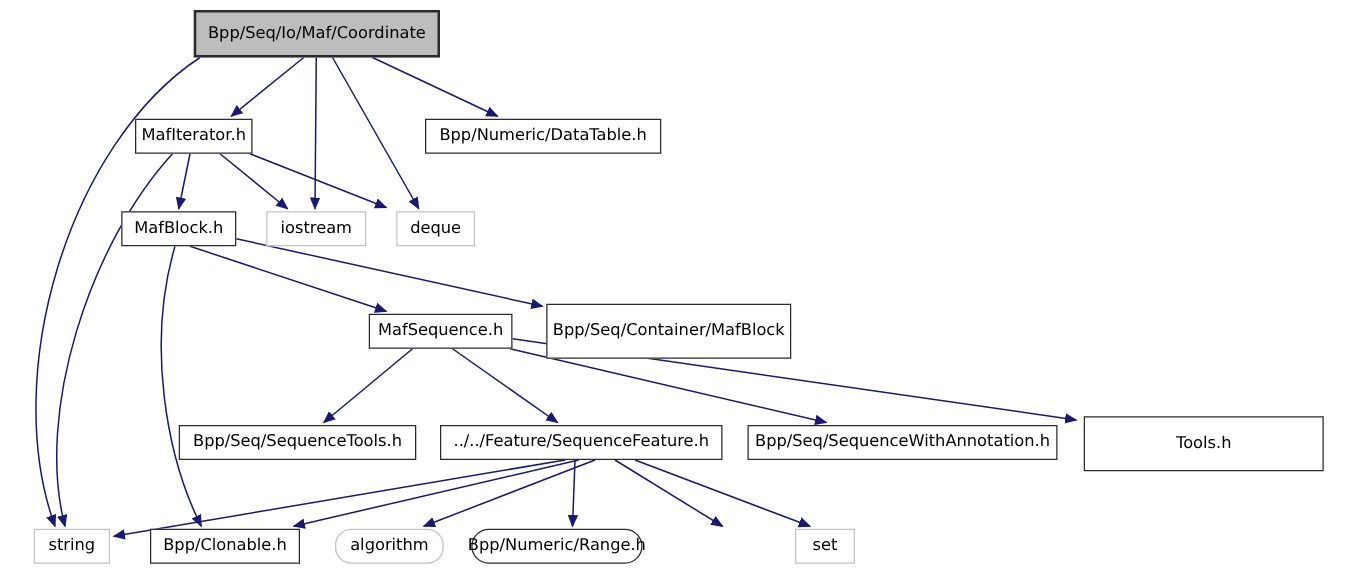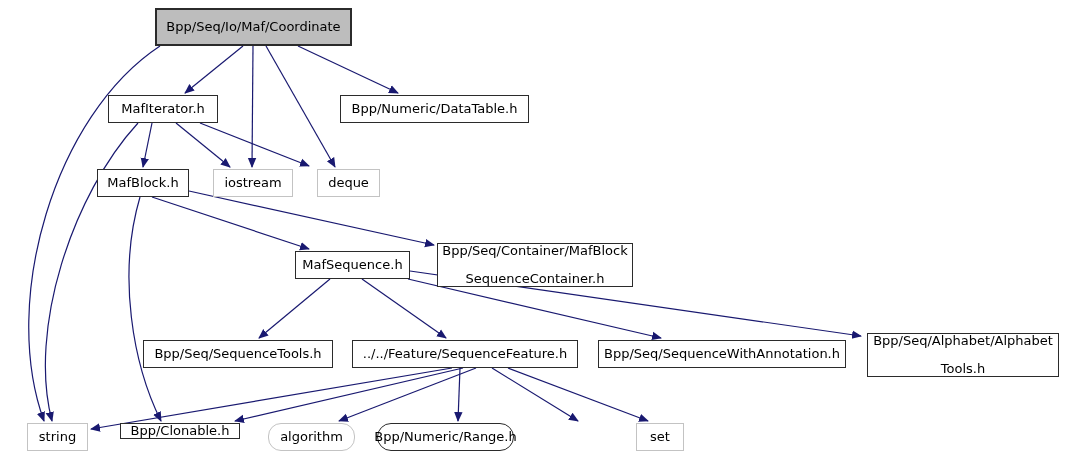--- a/index.html
+++ b/index.html
@@ -78,59 +78,57 @@
       <path d="M463,368 L235,421" class="edge" stroke="#191970" marker-end="url(#arrowhead)"></path>
       <path d="M476,368 L339,421" class="edge" stroke="#191970" marker-end="url(#arrowhead)"></path>
       <path d="M460,368 L458,421" class="edge" stroke="#191970" marker-end="url(#arrowhead)"></path>
       <path d="M492,368 L578,421" class="edge" stroke="#191970" marker-end="url(#arrowhead)"></path>
       <path d="M508,368 L648,421" class="edge" stroke="#191970" marker-end="url(#arrowhead)"></path>
     </svg>
   <div id="nodes">
       <div class="node current" style="left: 155px; top: 8px; width: 197px; height: 38px;">
         <div class="node-line">Bpp/Seq/Io/Maf/Coordinate</div>
       </div>
-      <div class="node internal" style="left: 108px; top: 95px; width: 110px; height: 28px;">
+      <div class="node internal" style="left: 108px; top: 95px; width: 94px; height: 28px;">
         <div class="node-line">MafIterator.h</div>
       </div>
       <div class="node internal" style="left: 340px; top: 95px; width: 189px; height: 28px;">
         <div class="node-line">Bpp/Numeric/DataTable.h</div>
       </div>
       <div class="node internal" style="left: 97px; top: 169px; width: 92px; height: 28px;">
         <div class="node-line">MafBlock.h</div>
       </div>
       <div class="node external" style="left: 213px; top: 169px; width: 80px; height: 28px;">
         <div class="node-line">iostream</div>
       </div>
       <div class="node external" style="left: 317px; top: 169px; width: 63px; height: 28px;">
         <div class="node-line">deque</div>
       </div>
       <div class="node internal" style="left: 295px; top: 251px; width: 115px; height: 28px;">
         <div class="node-line">MafSequence.h</div>
       </div>
       <div class="node internal" style="left: 437px; top: 243px; width: 196px; height: 44px;">
         <div class="node-line">Bpp/Seq/Container/MafBlock</div>
-        <div class="node-line">SequenceContainer.h</div>
       </div>
       <div class="node internal" style="left: 143px; top: 340px; width: 190px; height: 28px;">
         <div class="node-line">Bpp/Seq/SequenceTools.h</div>
       </div>
       <div class="node internal" style="left: 352px; top: 340px; width: 226px; height: 28px;">
         <div class="node-line">../../Feature/SequenceFeature.h</div>
       </div>
       <div class="node internal" style="left: 598px; top: 340px; width: 248px; height: 28px;">
         <div class="node-line">Bpp/Seq/SequenceWithAnnotation.h</div>
       </div>
       <div class="node internal" style="left: 867px; top: 333px; width: 192px; height: 44px;">
-        <div class="node-line">Bpp/Seq/Alphabet/Alphabet</div>
         <div class="node-line">Tools.h</div>
       </div>
       <div class="node external" style="left: 27px; top: 423px; width: 61px; height: 28px;">
         <div class="node-line">string</div>
       </div>
-      <div class="node internal" style="left: 120px; top: 423px; width: 120px; height: 16px;">
+      <div class="node internal" style="left: 120px; top: 423px; width: 120px; height: 28px;">
         <div class="node-line">Bpp/Clonable.h</div>
       </div>
       <div class="node external" style="left: 268px; top: 423px; width: 87px; height: 28px; border-radius: 13px;">
         <div class="node-line">algorithm</div>
       </div>
       <div class="node internal" style="left: 377px; top: 423px; width: 137px; height: 28px; border-radius: 14px;">
         <div class="node-line">Bpp/Numeric/Range.h</div>
       </div>
       <div class="node external" style="left: 563px; top: 423px; width: 54px; height: 28px; margin-top: 48px;">
         <div class="node-line">map</div>

